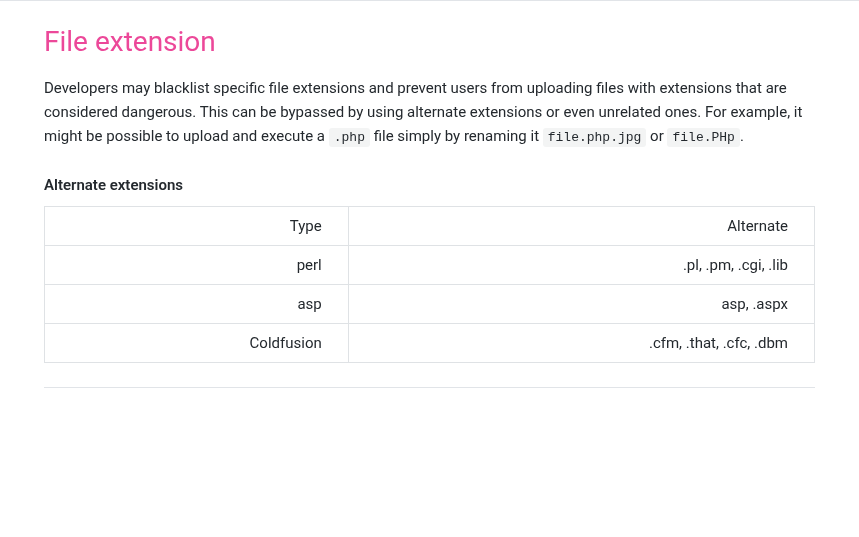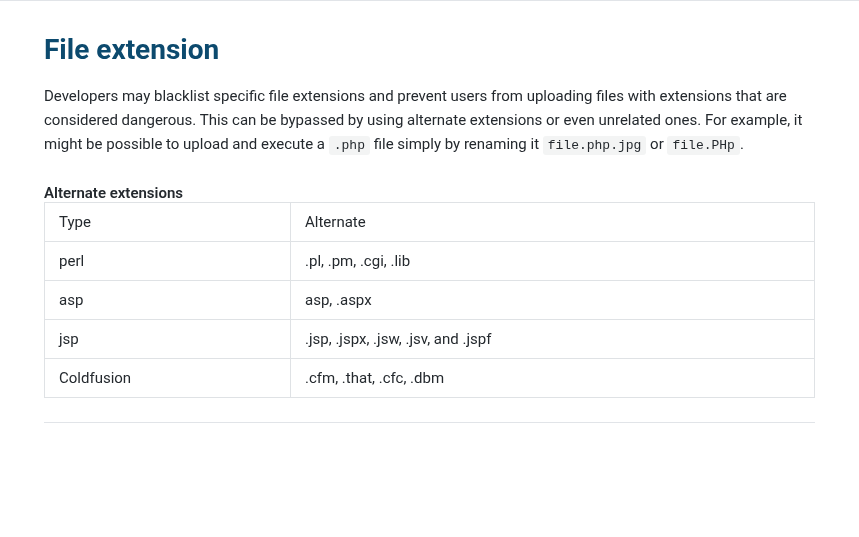--- a/index.html
+++ b/index.html
@@ -16,54 +16,53 @@
     .top-border {
       border-top: 1px solid #e1e4e8;
       width: 100%;
     }
     .container {
       padding: 24px 44px;
       max-width: 859px;
     }
     h2 {
       font-size: 28px;
-      font-weight: 700;
-      color: #0c4a6e;
+      font-weight: 400;
+      color: #ec4899;
       margin-bottom: 18px;
-      margin-top: 8px;
     }
     .description {
       font-size: 15px;
       line-height: 1.6;
       color: #24292e;
       margin-bottom: 27px;
     }
     code {
       font-family: "SFMono-Regular", Consolas, "Liberation Mono", Menlo, monospace;
       font-size: 13px;
       background-color: rgba(27, 31, 35, 0.05);
       padding: 2px 5px;
       border-radius: 3px;
       color: #24292e;
     }
     .subheading {
       font-size: 15px;
       font-weight: 600;
       color: #24292e;
-      margin-bottom: 0;
+      margin-bottom: 12px;
     }
     table {
       width: 100%;
       border-collapse: collapse;
       border: 1px solid #dfe2e5;
       margin-bottom: 24px;
     }
     th, td {
-      padding: 10px 14px;
-      text-align: left;
+      padding: 10px 26px;
+      text-align: right;
       border: 1px solid #dfe2e5;
       font-size: 15px;
       font-weight: 400;
       color: #24292e;
     }
     tbody tr:nth-child(odd) {
       background-color: #ffffff;
     }
     .hr-bottom {
       border: none;
@@ -93,24 +92,20 @@
       </tr>
       <tr>
         <td>perl</td>
         <td>.pl, .pm, .cgi, .lib</td>
       </tr>
       <tr>
         <td>asp</td>
         <td>asp, .aspx</td>
       </tr>
       <tr>
-        <td>jsp</td>
-        <td>.jsp, .jspx, .jsw, .jsv, and .jspf</td>
-      </tr>
-      <tr>
         <td>Coldfusion</td>
         <td>.cfm, .that, .cfc, .dbm</td>
       </tr>
     </tbody>
   </table>
 
   <hr class="hr-bottom">
 </div>
 
 </body></html>

